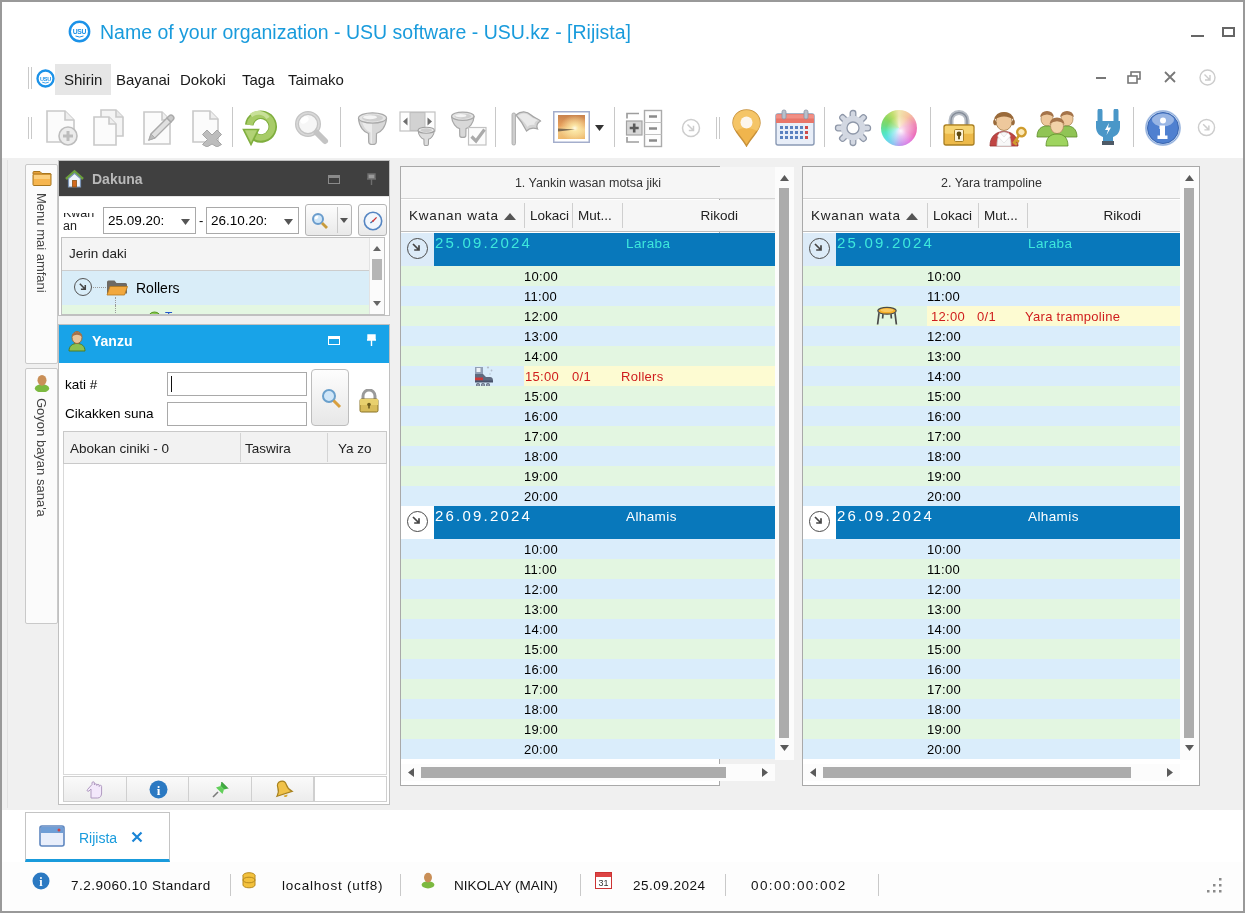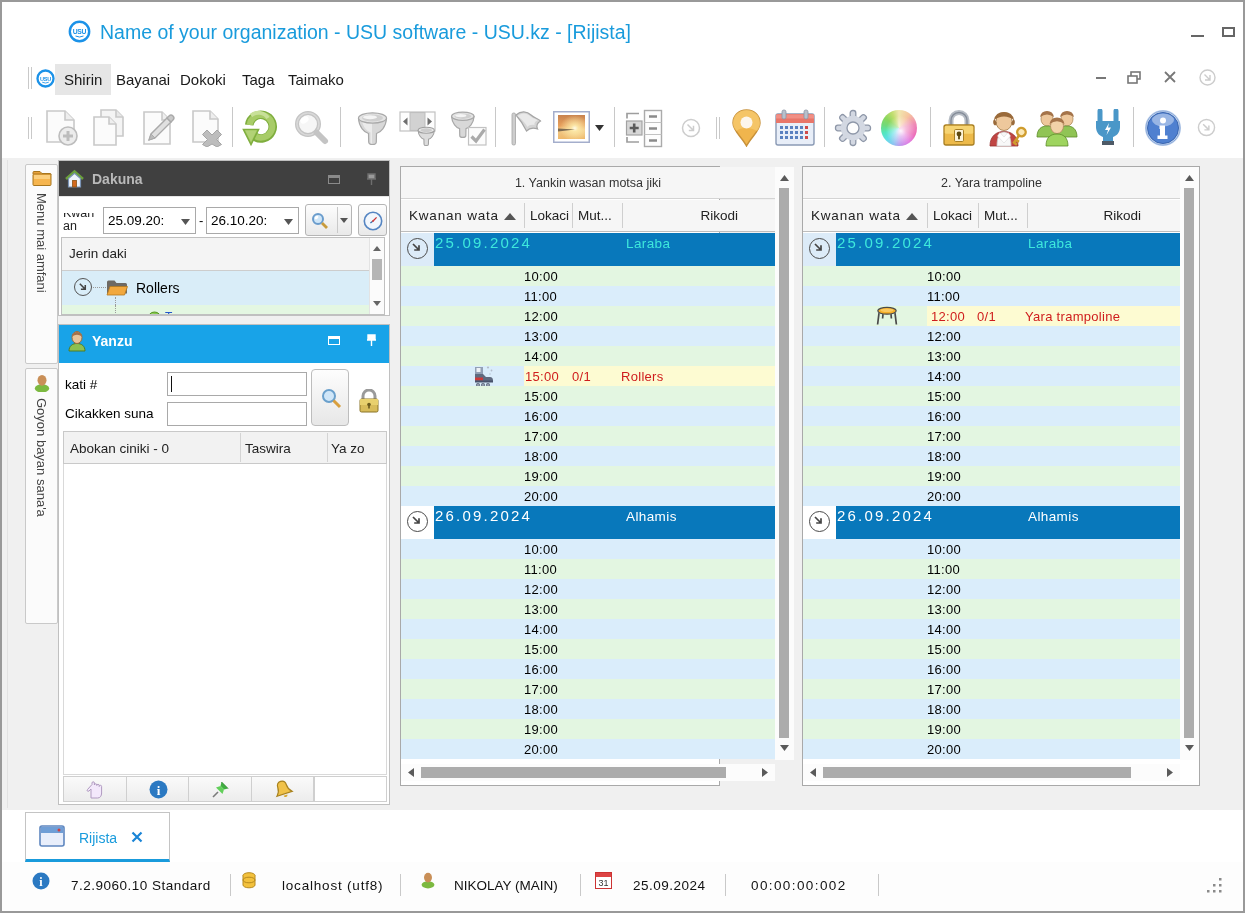--- a/index.html
+++ b/index.html
@@ -475,21 +475,21 @@
           <rect x="4" y="10" width="18" height="6" fill="#e8d06e"></rect>
           <circle cx="13" cy="15.5" r="1.8" fill="#6a5a1e"></circle>
           <rect x="12.2" y="16" width="1.6" height="3.5" fill="#6a5a1e"></rect>
         </svg>
     </div>
     <div class="abs" style="left:4px;top:106px;width:324px;height:33px;background:#f2f2f2;border:1px solid #c9c9c9;font-size:13.5px;color:#222">
       <span class="abs" style="left:6px;top:9px">Abokan ciniki - 0</span>
       <div class="abs" style="left:176px;top:1px;bottom:1px;width:1px;background:#d4d4d4"></div>
       <span class="abs" style="left:181px;top:9px">Taswira</span>
       <div class="abs" style="left:263px;top:1px;bottom:1px;width:1px;background:#d4d4d4"></div>
-      <span class="abs" style="left:267px;top:9px">Ya zo</span>
+      <span class="abs" style="left:274px;top:9px">Ya zo</span>
     </div>
     <div class="abs" style="left:4px;top:139px;width:324px;height:311px;background:#fff;border:1px solid #d9d9d9;border-top:none"></div>
     <div class="abs" style="left:4px;top:451px;height:26px;width:251px;display:flex">
       <div style="flex:1;border:1px solid #cfcfcf;background:linear-gradient(#fafafa,#ececec);position:relative">
           <svg class="abs" style="left:22px;top:3px" width="18" height="19" viewBox="0 0 18 19">
             <path d="M5 18 V9 L3 11 C1.5 12 0.5 10.5 1.5 9.5 L6 4.5 V3 a1.2 1.2 0 0 1 2.4 0 V5 a1.2 1.2 0 0 1 2.4 0 V5.5 a1.2 1.2 0 0 1 2.4 0 V6.5 a1.2 1.2 0 0 1 2.4 0 V13 c0 3-1.5 5-4 5 z" fill="#f3e8fb" stroke="#b09ac0" stroke-width="1"></path>
           </svg>
         </div>
       <div style="flex:1;border:1px solid #cfcfcf;border-left:none;background:linear-gradient(#fafafa,#ececec);position:relative">
           <svg class="abs" style="left:22px;top:3px" width="19" height="19">

